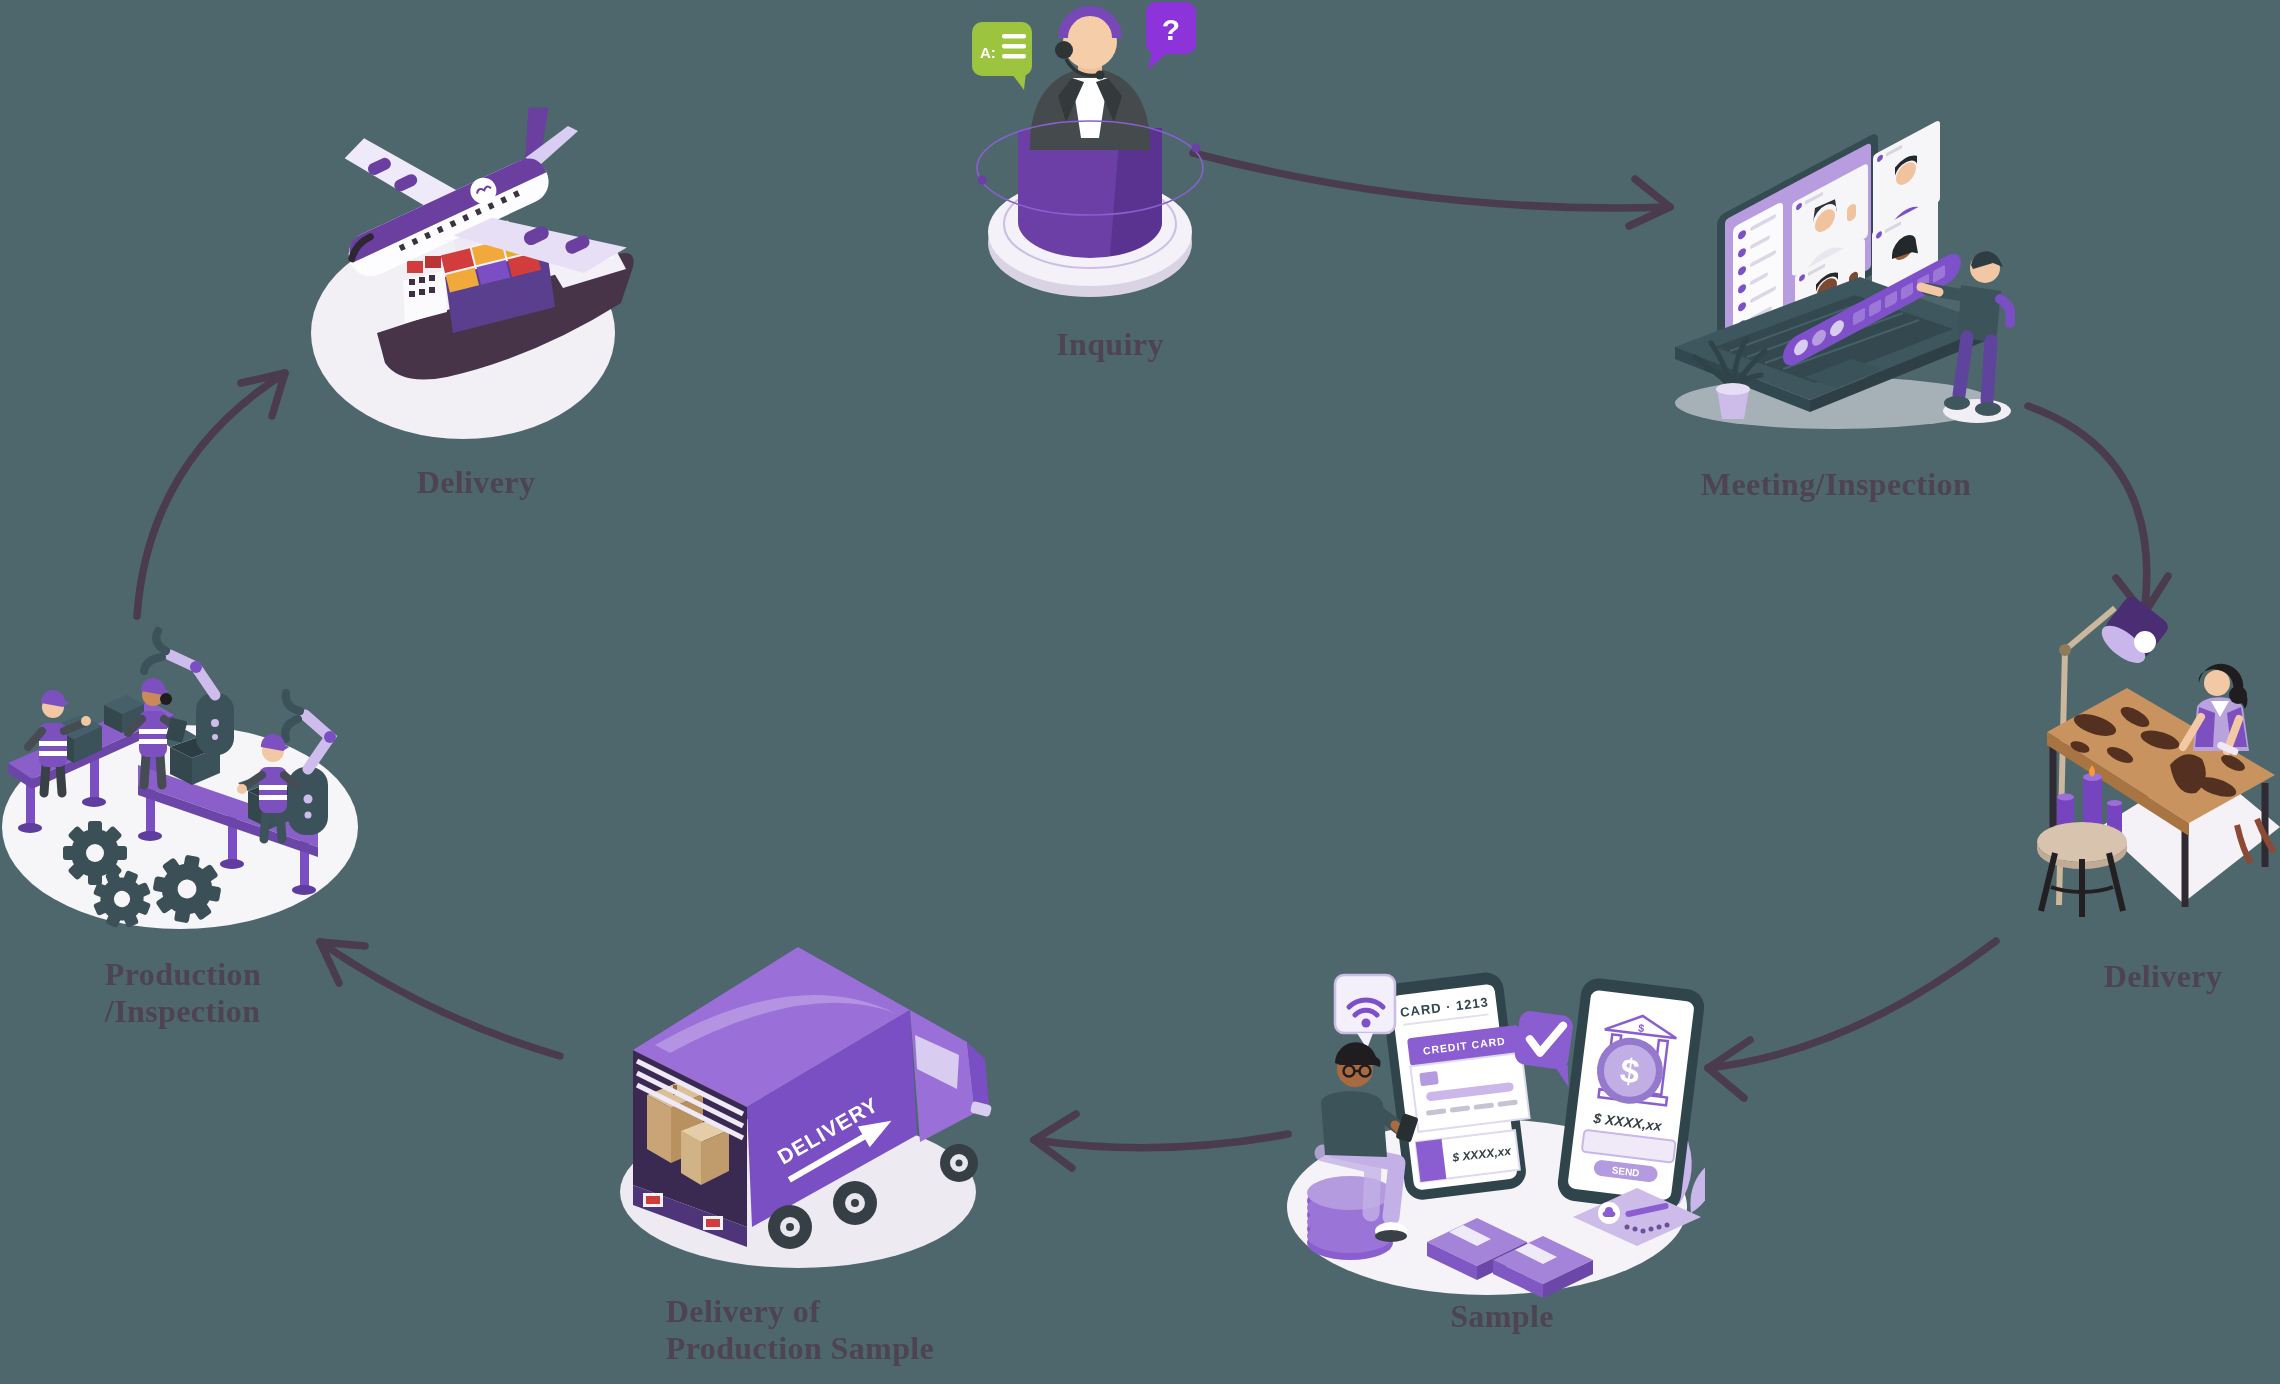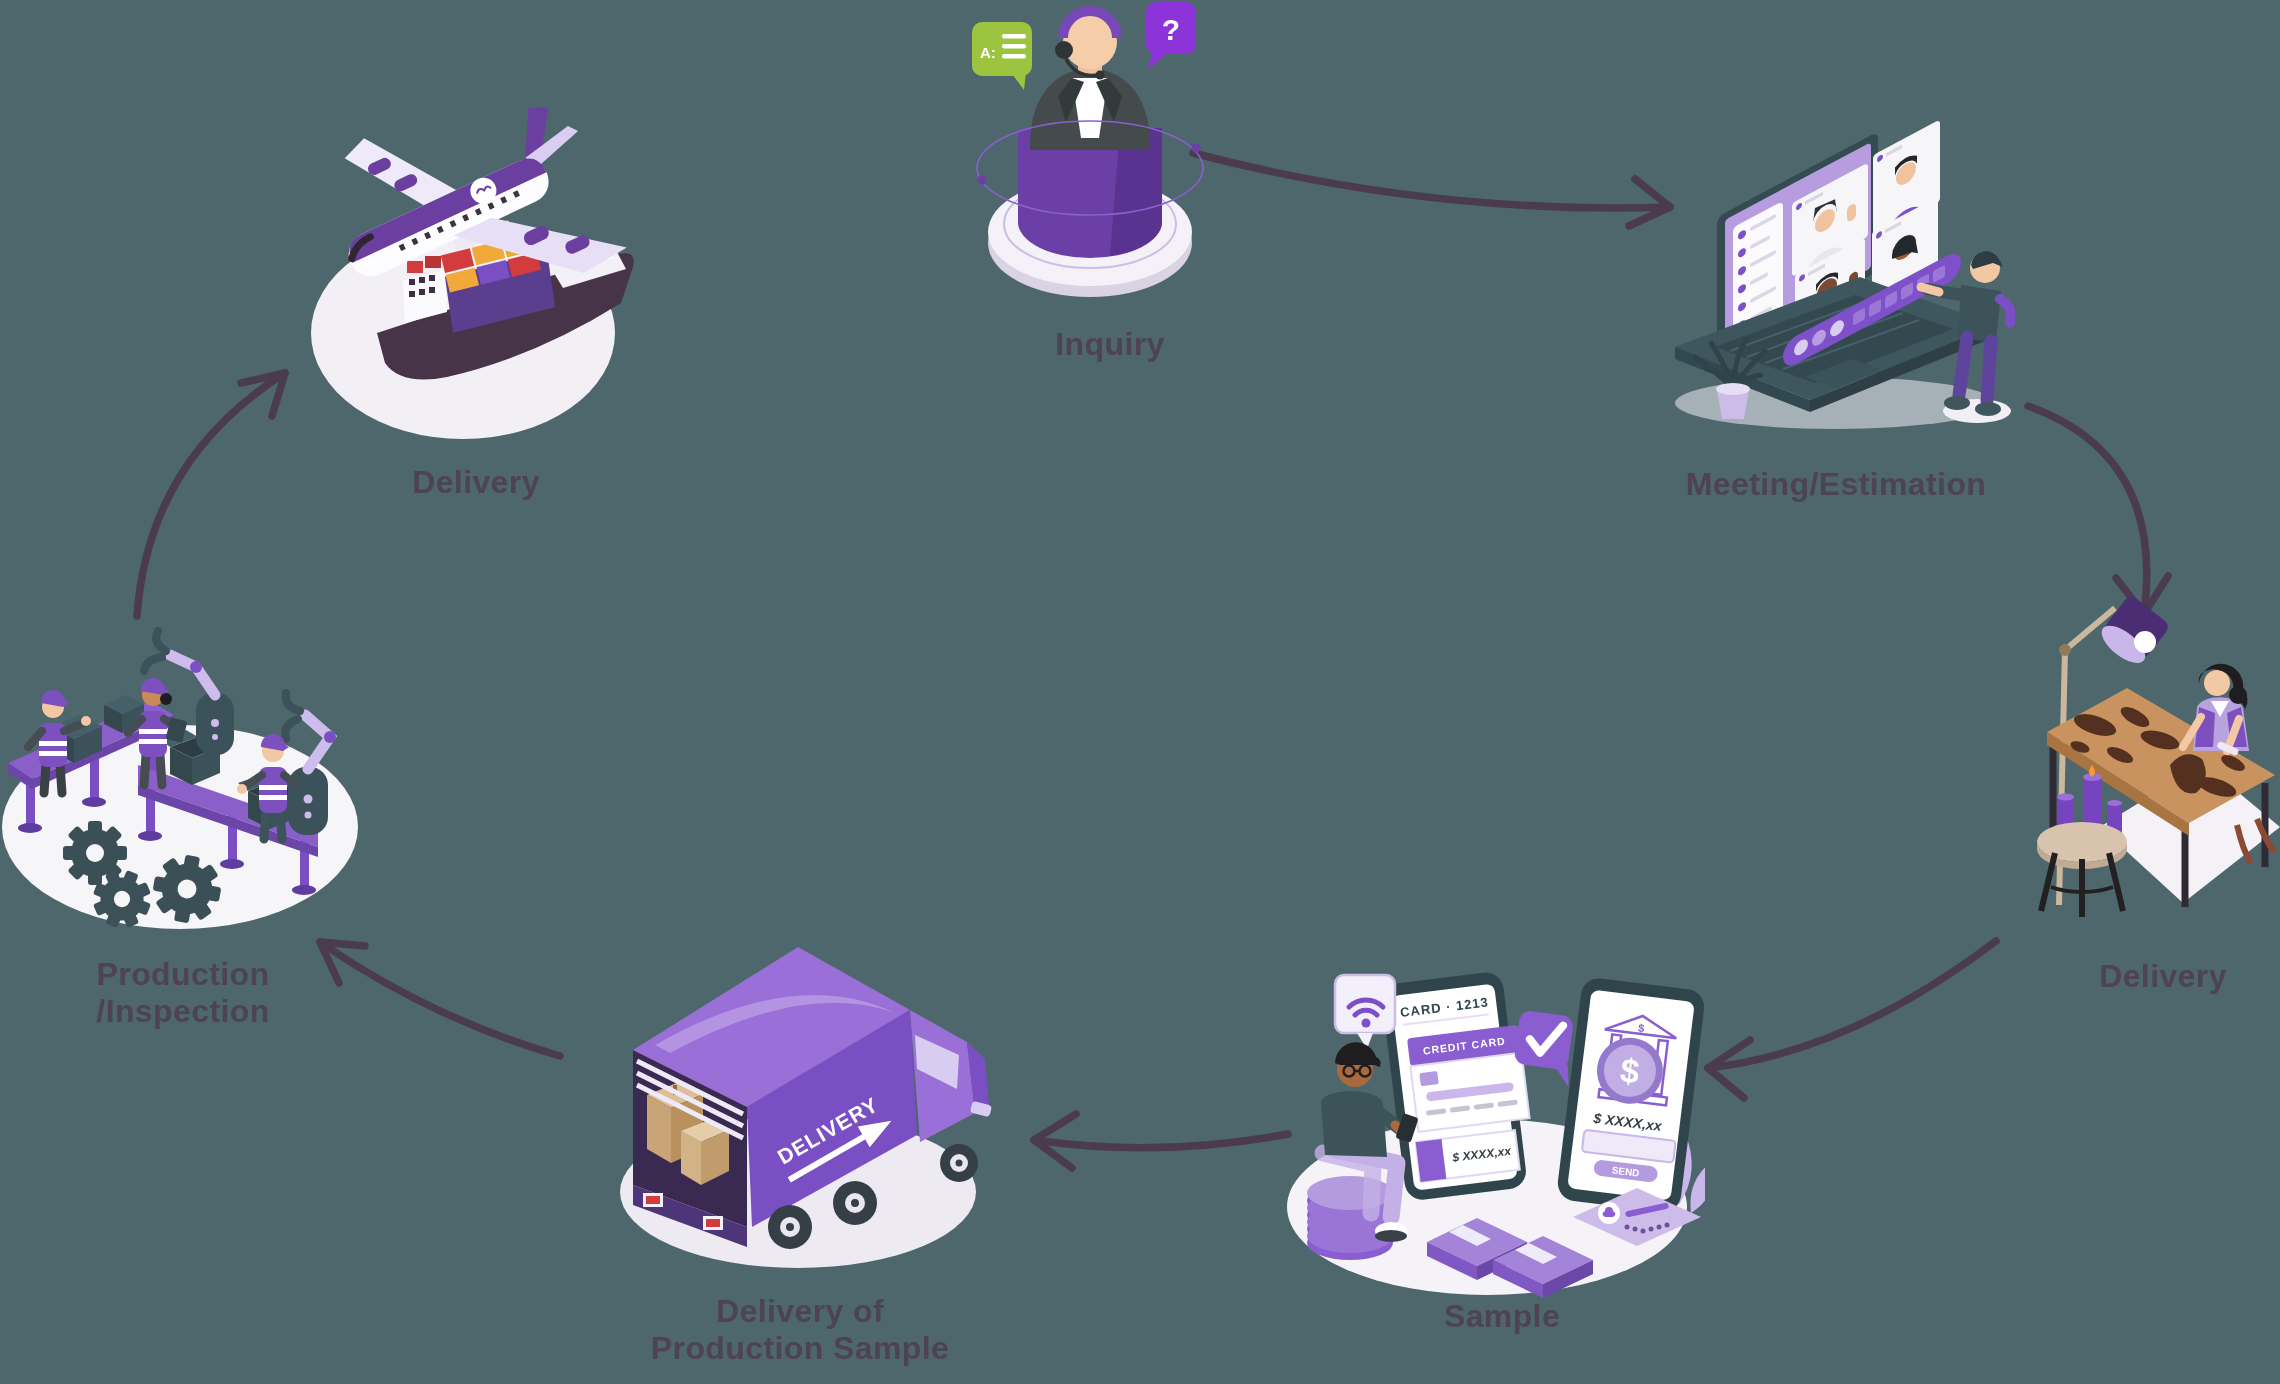--- a/index.html
+++ b/index.html
@@ -1,20 +1,20 @@
 <!DOCTYPE html>
 <html><head>
 <meta charset="utf-8">
 <style>
   html,body{margin:0;padding:0;background:#4d676c;}
   .canvas{position:relative;width:2280px;height:1384px;background:#4d676c;overflow:hidden;
           font-family:"Liberation Sans",sans-serif;}
   .illu{position:absolute;}
   .label{position:absolute;transform:translateX(-50%);color:#4e4352;font-size:32px;
-         font-weight:600;letter-spacing:0.4px;text-align:center;line-height:37px;white-space:nowrap;}
+         font-weight:600;letter-spacing:0.4px;line-height:37px;white-space:nowrap;font-family:Liberation Serif, serif;}
   .label span{display:block;}
   svg text{font-family:"Liberation Sans",sans-serif;}
   .arrows{position:absolute;left:0;top:0;}
   .arrows path,.arrows polyline{fill:none;stroke:#4b3b4e;stroke-width:7.5;stroke-linecap:round;stroke-linejoin:round;}
 </style>
 </head>
 <body>
 
 <div class="canvas">
 
@@ -682,21 +682,21 @@
         <rect x="-32" y="-7" width="14" height="14" rx="3"></rect>
               <rect x="18" y="-7" width="14" height="14" rx="3"></rect>
             </g>
           </g>
       </g>
       <circle r="9" fill="#f6f5f8"></circle>
     </g>
   </svg>
 
   <div class="label" style="left:1110px;top:326px">Inquiry</div>
-  <div class="label" style="left:1836px;top:466px">Meeting/Estimation</div>
+  <div class="label" style="left:1836px;top:466px">Meeting/Inspection</div>
   <div class="label" style="left:2163px;top:958px">Delivery</div>
   <div class="label" style="left:1502px;top:1298px">Sample</div>
   <div class="label" style="left:800px;top:1293px">
     <span>Delivery of</span>
     <span>Production Sample</span>
   </div>
   <div class="label" style="left:183px;top:956px">
     <span>Production</span>
     <span>/Inspection</span>
   </div>

